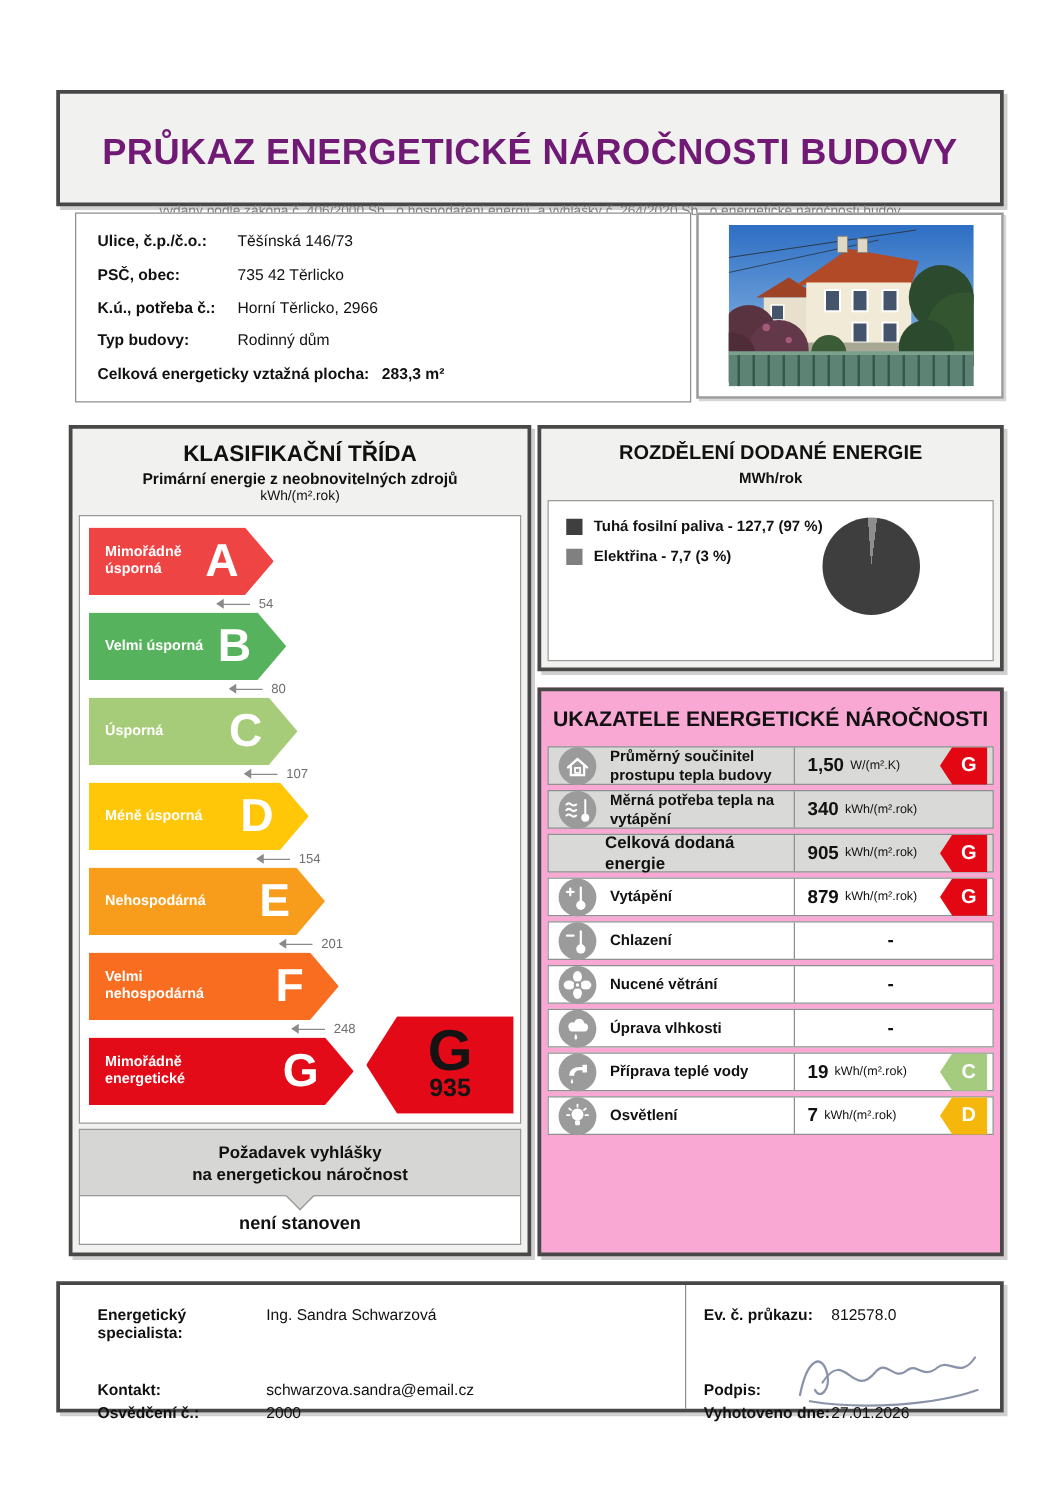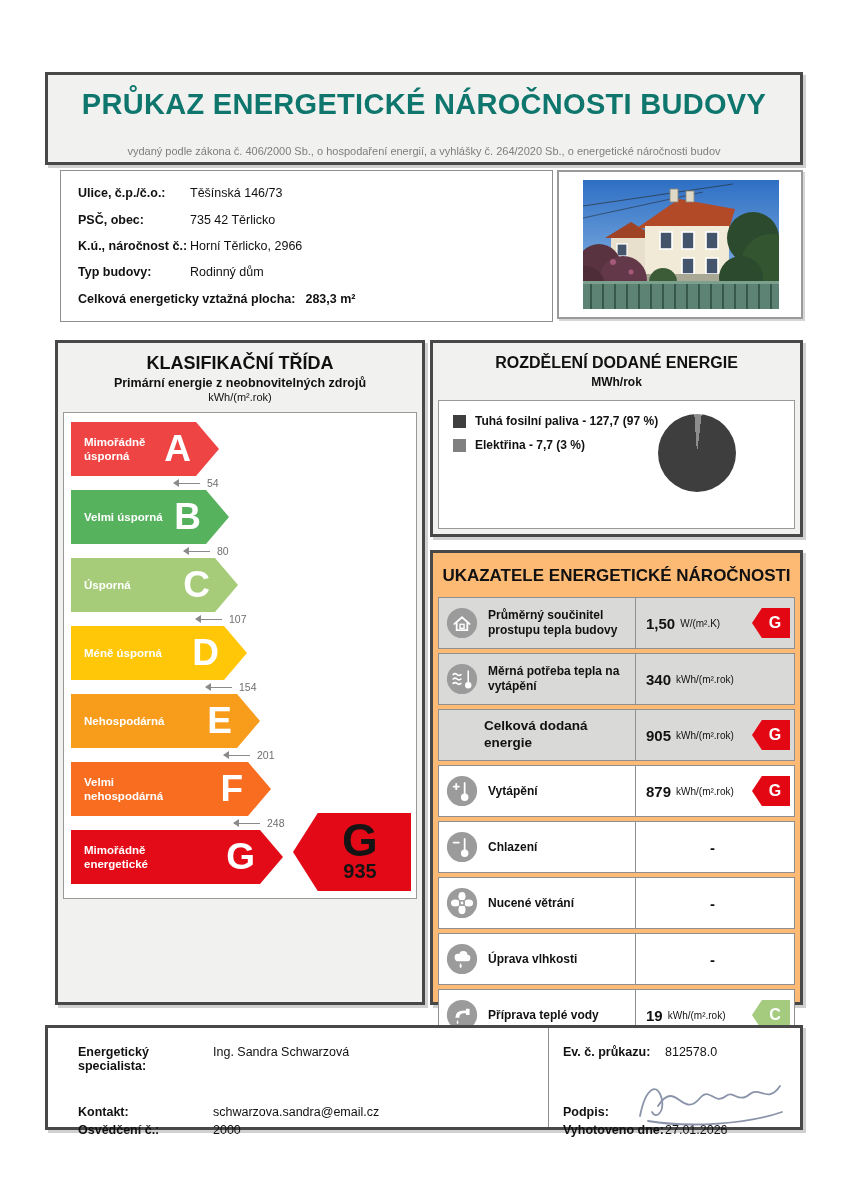--- a/index.html
+++ b/index.html
@@ -9,21 +9,21 @@
     font-family: "Liberation Sans", sans-serif; color:#111;
     overflow: hidden;
   }
   .panel {
     position:absolute; border:3px solid #484848; background:#f1f1ef;
     box-shadow: 3px 3px 0 rgba(120,120,120,0.35);
   }
 
   
   #header-box { left:45px; top:72px; width:758px; height:93px; text-align:center; }
-  #main-title { margin-top:13px; font-size:29px; font-weight:bold; letter-spacing:0.3px; color:#0f766e; }
+  #main-title { margin-top:31px; font-size:29px; font-weight:bold; letter-spacing:0.3px; color:#701a75; }
   #main-subtitle { margin-top:24px; font-size:11px; font-weight:normal; color:#7e7e7e; }
 
   
   #info-box {
     position:absolute; left:60px; top:170px; width:493px; height:152px;
     background:#fff; border:1px solid #8f8f8f;
     display:flex; flex-direction:column; justify-content:space-around; padding:9px 0 9px 17px;
   }
   .info-row { display:flex; font-size:12.5px; align-items:baseline; }
   .info-row .lbl { font-weight:bold; flex:0 0 112px; }
@@ -87,24 +87,24 @@
   #dist-content { position:absolute; left:5px; top:57px; width:357px; height:129px;
     background:#fff; border:1px solid #999; }
   #legend { position:absolute; left:14px; top:13px; text-align:left; }
   .leg-row { display:flex; align-items:center; margin-bottom:10px; font-size:12px; font-weight:bold; }
   .leg-sq { width:13px; height:13px; margin-right:9px; flex:0 0 13px; }
   .sq1 { background:#3f3f3f; } .sq2 { background:#808080; }
   #pie { position:absolute; right:58px; top:13px; width:78px; height:78px; border-radius:50%;
     background: conic-gradient(from -4deg, #8d8d8d 0deg 11deg, #3e3e3e 11deg 360deg); }
 
   
-  #ind-panel { left:430px; top:550px; width:373px; height:455px; background:#fdba74; }
+  #ind-panel { left:430px; top:550px; width:373px; height:455px; background:#f9a8d4; }
   #ind-title { margin-top:13px; font-size:17px; font-weight:bold; text-align:center; }
   #ind-rows { position:absolute; left:5px; top:44px; right:5px; }
-  .irow { position:relative; height:52px; margin-bottom:4px; border:1px solid #8f8f8f;
+  .irow { position:relative; height:31px; margin-bottom:4px; border:1px solid #8f8f8f;
     background:#fff; display:flex; align-items:flex-end; }
   .irow.gray { background:#d9d9d7; }
   .icell-l { flex:0 0 196px; display:flex; align-items:center; height:100%; }
   .icell-r { flex:1; border-left:1px solid #8f8f8f; height:100%; position:relative;
     display:flex; align-items:center; padding-left:10px; }
   .icell-r.center { justify-content:center; padding-left:0; }
   .icon-circle { width:32px; height:32px; margin:0 10px 0 7px; flex:0 0 32px; }
   .ilabel { font-size:12px; font-weight:bold; line-height:1.25; width:135px; }
   .ilabel.big { font-size:13.5px; padding-left:14px; width:auto;margin-left:31px; }
   .ival { font-size:15px; font-weight:bold; margin-right:5px; }
@@ -137,21 +137,21 @@
 <div id="info-box">
   <div class="info-row">
     <span class="lbl">Ulice, č.p./č.o.:</span>
     <span class="val">Těšínská 146/73</span>
   </div>
   <div class="info-row">
     <span class="lbl">PSČ, obec:</span>
     <span class="val">735 42 Těrlicko</span>
   </div>
   <div class="info-row">
-    <span class="lbl">K.ú., náročnost č.:</span>
+    <span class="lbl">K.ú., potřeba č.:</span>
     <span class="val">Horní Těrlicko, 2966</span>
   </div>
   <div class="info-row">
     <span class="lbl">Typ budovy:</span>
     <span class="val">Rodinný dům</span>
   </div>
   <div class="info-row wide">
     <span class="lbl">Celková energeticky vztažná plocha:</span>
     <span class="val">283,3 m²</span>
   </div>
@@ -276,20 +276,28 @@
       <span class="band-label">Mimořádně energetické</span>
       <span class="band-letter">G</span>
     </div>
 
     <div id="rating-arrow">
       <span id="rating-letter">G</span>
       <span id="rating-value">935</span>
     </div>
   </div>
 
+  <div id="req-box">
+    <div id="req-head">
+      <div>Požadavek vyhlášky</div>
+      <div>na energetickou náročnost</div>
+      <div id="req-notch"></div>
+    </div>
+    <div id="req-value">není stanoven</div>
+  </div>
 </div>
 
 <div class="panel" id="dist-panel">
   <div id="dist-title">ROZDĚLENÍ DODANÉ ENERGIE</div>
   <div id="dist-unit">MWh/rok</div>
   <div id="dist-content">
     <div id="legend">
       <div class="leg-row">
         <span class="leg-sq sq1"></span>
         <span>Tuhá fosilní paliva - 127,7 (97 %)</span>

